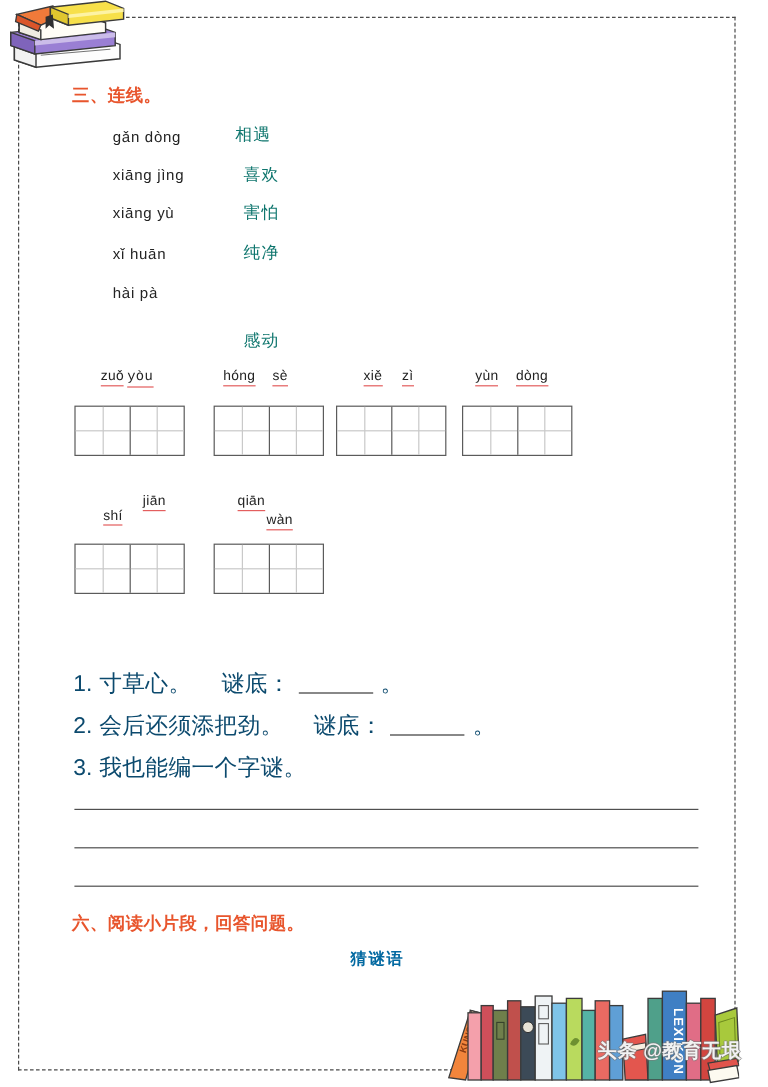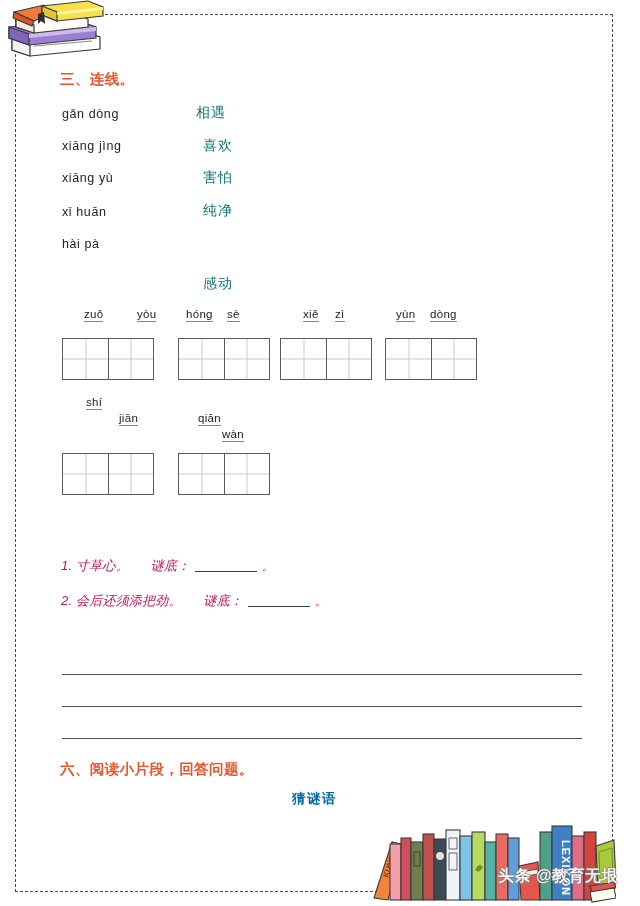--- a/index.html
+++ b/index.html
@@ -44,20 +44,21 @@
     white-space: nowrap;
   }
 
   
   .m-left {
     position: absolute;
     font-size: 12.5px;
     white-space: nowrap;
     letter-spacing: 0.6px;
     color: #232323;
+    margin-left: 32px;
   }
   .m-right {
     position: absolute;
     font-size: 14px;
     white-space: nowrap;
     letter-spacing: 1px;
     color: #0f766e;
   }
   .py-word {
     position: absolute;
@@ -93,25 +94,24 @@
   }
   .grid-cell::after {            
     top: 50%; left: 0;
     height: 1px; width: 100%;
     transform: translateY(-0.5px);
   }
 
   
   .q-line {
     position: absolute;
-    font-size: 13px;
-    white-space: nowrap;
-    color: #be185d;
+    font-size: 19px;
+    white-space: nowrap;
+    color: #0c4a6e;
     letter-spacing: 0.2px;
-    font-style: italic;
   }
   .blank-ul {
     display: inline-block;
     border-bottom: 1.2px solid #3a3a3a;
     width: 62px;
     height: 12px;
     vertical-align: -2px;
     margin: 0 1px;
   }
   .write-line {
@@ -193,21 +193,21 @@
   <div class="m-left" style="left:62px; top:237px;">hài pà</div>
 
   <div class="m-right" style="left:196px; top:104px;">相遇</div>
   <div class="m-right" style="left:203px; top:137px;">喜欢</div>
   <div class="m-right" style="left:203px; top:169px;">害怕</div>
   <div class="m-right" style="left:203px; top:202px;">纯净</div>
   <div class="m-right" style="left:203px; top:235px;margin-top:40px;">感动</div>
 
 
   <div class="py-word" style="left:84px; top:308px;">zuǒ</div>
-  <div class="py-word" style="left:137px; top:308px;">yòu</div>
+  <div class="py-word" style="left:106px; top:308px;font-family:Liberation Mono, monospace;">yòu</div>
 
   <div class="py-word" style="left:186px; top:308px;">hóng</div>
   <div class="py-word" style="left:227px; top:308px;">sè</div>
 
   <div class="py-word" style="left:303px; top:308px;">xiě</div>
   <div class="py-word" style="left:335px; top:308px;">zì</div>
 
   <div class="py-word" style="left:396px; top:308px;">yùn</div>
   <div class="py-word" style="left:430px; top:308px;">dòng</div>
 
@@ -221,21 +221,21 @@
   </div>
   <div class="grid-box" style="left:280px; top:338px;">
     <div class="grid-cell" style="width:45px;height:40px;"></div>
     <div class="grid-cell" style="width:45px;height:40px;"></div>
   </div>
   <div class="grid-box" style="left:385px; top:338px;">
     <div class="grid-cell" style="width:45px;height:40px;"></div>
     <div class="grid-cell" style="width:45px;height:40px;"></div>
   </div>
 
-  <div class="py-word" style="left:86px; top:396px;">shí</div>
+  <div class="py-word" style="left:86px; top:424px;">shí</div>
   <div class="py-word" style="left:119px; top:412px;">jiān</div>
 
   <div class="py-word" style="left:186px; top:412px;margin-left:12px;">qiān</div>
   <div class="py-word" style="left:222px; top:428px;">wàn</div>
 
   <div class="grid-box" style="left:62px; top:453px;">
     <div class="grid-cell" style="width:45px;height:40px;"></div>
     <div class="grid-cell" style="width:45px;height:40px;"></div>
   </div>
   <div class="grid-box" style="left:178px; top:453px;">
@@ -255,20 +255,24 @@
 
   <div class="q-line" style="left:61px; top:592px;">
     <span>2.</span>
     <span>会后还须添把劲。</span>
     <span style="display:inline-block;width:14px;"></span>
     <span>谜底：</span>
     <span class="blank-ul"></span>
     <span>。</span>
   </div>
 
+  <div class="q-line" style="left:61px; top:627px;">
+    <span>3.</span>
+    <span>我也能编一个字谜。</span>
+  </div>
 
   <div class="write-line" style="top:674px;"></div>
   <div class="write-line" style="top:706px;"></div>
   <div class="write-line" style="top:738px;"></div>
 
   <div class="sec-head" style="left:60px; top:760px;">六、阅读小片段，回答问题。</div>
 
   <div class="read-title" style="left:292px; top:790px;">猜谜语</div>
 
   <svg id="books-bottom" width="248" height="92" viewBox="0 0 248 92">

